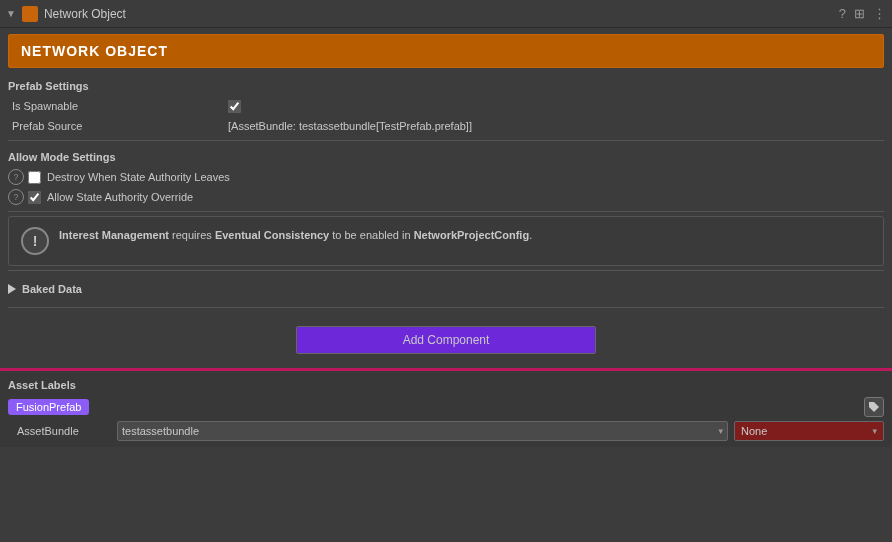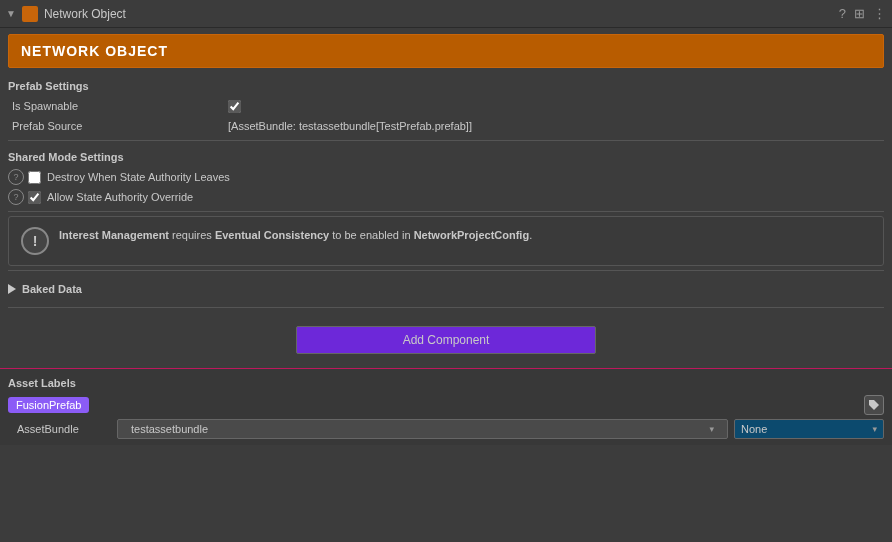--- a/index.html
+++ b/index.html
@@ -203,21 +203,21 @@
       font-size: 12px;
       padding: 6px 0;
       width: 300px;
       cursor: pointer;
       border-radius: 2px;
     }
 
     
     .asset-labels-section {
       background: #383838;
-      border-top: 1px solid #be185d;
+      border-top: 3px solid #be185d;
       padding: 4px 8px;
     }
     .asset-labels-header {
       font-size: 11px;
       font-weight: bold;
       color: #c8c8c8;
       padding: 4px 0;
     }
     .asset-labels-row {
       display: flex;
@@ -248,37 +248,37 @@
       width: 100px;
       flex-shrink: 0;
       margin-left: 9px;
     }
     .dropdown-select {
       flex: 1;
       background: #4a4a4a;
       border: 1px solid #666;
       color: #c8c8c8;
       font-size: 11px;
-      padding: 2px 13px;
+      padding: 2px 4px;
       height: 20px;
       cursor: pointer;
       border-radius: 2px;
       display: flex;
       align-items: center;
       justify-content: space-between;
     }
     .dropdown-select-text {
       font-size: 11px;
     }
     .dropdown-arrow {
       font-size: 9px;
       color: #999;
     }
     .dropdown-none {
-      background: #0c4a6e;
+      background: #7f1d1d;
       border: 1px solid #666;
       color: #c8c8c8;
       font-size: 11px;
       padding: 2px 6px;
       height: 20px;
       cursor: pointer;
       border-radius: 2px;
       display: flex;
       align-items: center;
       justify-content: space-between;
@@ -330,21 +330,21 @@
       <input type="checkbox" class="checkbox-input" checked="" style="">
     </div>
 
     <div class="property-row">
       <span class="property-label">Prefab Source</span>
       <span class="property-value">[AssetBundle: testassetbundle[TestPrefab.prefab]]</span>
     </div>
 
     <hr class="divider">
 
-    <div class="section-header">Shared Mode Settings</div>
+    <div class="section-header">Allow Mode Settings</div>
 
     <div class="checkbox-row">
       <span class="help-icon">?</span>
       <input type="checkbox" class="checkbox-input" style="">
       <span class="checkbox-label">Destroy When State Authority Leaves</span>
     </div>
 
     <div class="checkbox-row">
       <span class="help-icon">?</span>
       <input type="checkbox" class="checkbox-input" checked="" style="">

